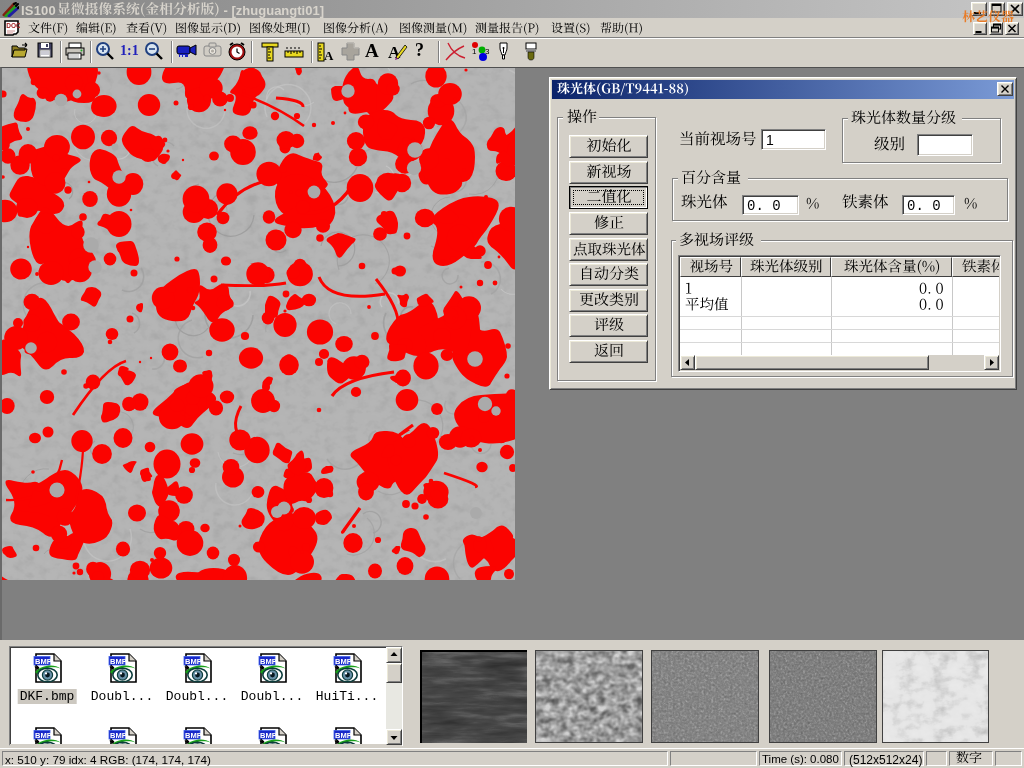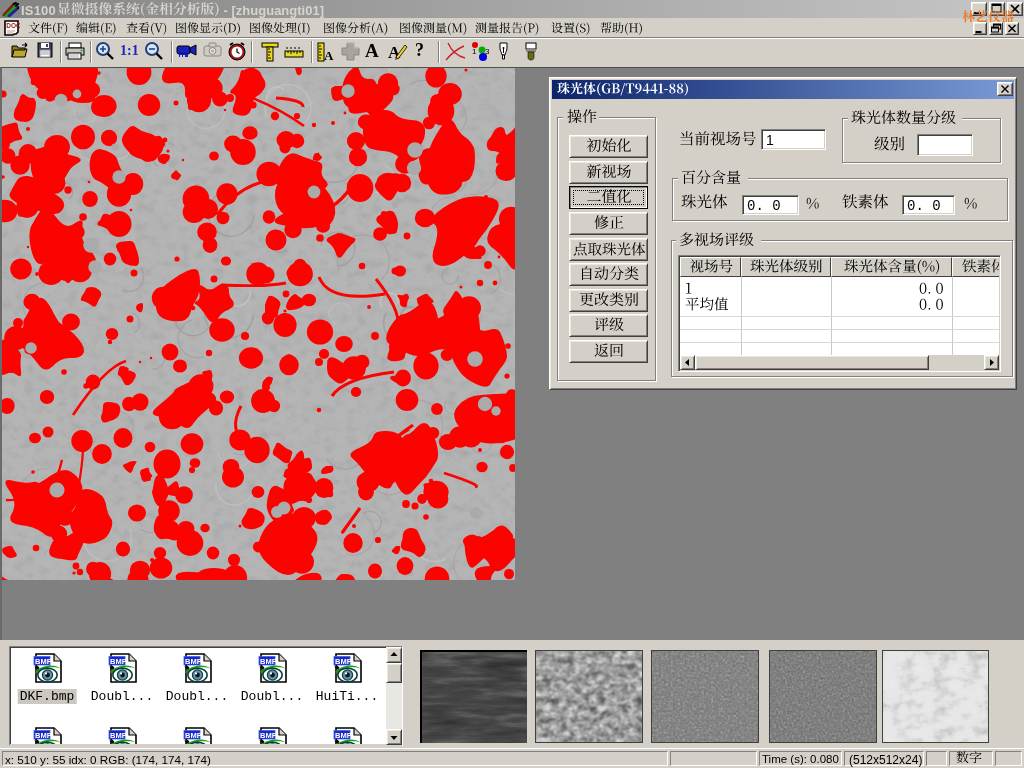--- a/index.html
+++ b/index.html
@@ -1264,19 +1264,19 @@
     </svg>
   </div>
 <div style="position:absolute;left:0px;top:748px;width:1024px;height:20px;background:#d4d0c8;border-top:1px solid #fff;"></div>
 <div style="position:absolute;left:2px;top:751px;width:666px;height:15px;border:1px solid;border-color:#808080 #fff #fff #808080;"></div>
 <div style="position:absolute;left:670px;top:751px;width:87px;height:15px;border:1px solid;border-color:#808080 #fff #fff #808080;"></div>
 <div style="position:absolute;left:759px;top:751px;width:83px;height:15px;border:1px solid;border-color:#808080 #fff #fff #808080;"></div>
 <div style="position:absolute;left:844px;top:751px;width:80px;height:15px;border:1px solid;border-color:#808080 #fff #fff #808080;"></div>
 <div style="position:absolute;left:926px;top:751px;width:21px;height:15px;border:1px solid;border-color:#808080 #fff #fff #808080;"></div>
 <div style="position:absolute;left:949px;top:751px;width:44px;height:15px;border:1px solid;border-color:#808080 #fff #fff #808080;"></div>
 <div style="position:absolute;left:995px;top:751px;width:27px;height:15px;border:1px solid;border-color:#808080 #fff #fff #808080;"></div>
-<div style="position:absolute;left:5px;top:753px;font:11.7px 'Liberation Sans';color:#000">x: 510 y: 55 idx: 0 RGB: (174, 174, 174)</div>
+<div style="position:absolute;left:5px;top:753px;font:11.7px 'Liberation Sans';color:#000">x: 510 y: 79 idx: 4 RGB: (174, 174, 174)</div>
 <div style="position:absolute;left:762px;top:753px;font:11.5px 'Liberation Sans';color:#000">Time (s): 0.080</div>
 <div style="position:absolute;left:849px;top:753px;font:12px 'Liberation Sans';color:#000">(512x512x24)</div>
 <div style="position:absolute;left:955px;top:751px">
     <svg width="28" height="16" viewBox="0 0 28 16" style="display:block">
       <path transform="translate(1,11.2)" d="M6.6 -10.0 5.4 -10.5C5.2 -9.8 4.9 -9.0 4.6 -8.5L4.8 -8.4C5.2 -8.8 5.7 -9.3 6.1 -9.8C6.4 -9.8 6.5 -9.9 6.6 -10.0ZM1.3 -10.4 1.1 -10.3C1.5 -9.9 1.9 -9.1 2.0 -8.6C2.7 -8.0 3.5 -9.5 1.3 -10.4ZM3.8 -4.5C4.1 -4.5 4.3 -4.6 4.3 -4.7L3.1 -5.1C3.0 -4.8 2.7 -4.4 2.5 -3.8H0.5L0.7 -3.4H2.3C1.9 -2.8 1.6 -2.2 1.3 -1.8C2.1 -1.7 3.0 -1.4 3.8 -0.9C3.1 -0.2 2.0 0.4 0.7 0.8L0.8 1.0C2.4 0.7 3.5 0.1 4.4 -0.7C4.8 -0.4 5.2 -0.1 5.4 0.1C6.1 0.4 6.4 -0.5 5.0 -1.2C5.5 -1.8 5.9 -2.5 6.2 -3.4C6.4 -3.4 6.6 -3.4 6.7 -3.5L5.8 -4.3L5.3 -3.8H3.4ZM5.3 -3.4C5.1 -2.7 4.8 -2.1 4.3 -1.5C3.8 -1.7 3.1 -1.9 2.2 -1.9C2.5 -2.4 2.9 -2.9 3.2 -3.4ZM9.5 -10.6 8.1 -10.9C7.8 -8.6 7.2 -6.2 6.4 -4.6L6.6 -4.5C7.0 -5.0 7.4 -5.6 7.7 -6.3C8.0 -4.9 8.3 -3.5 8.9 -2.3C8.1 -1.1 7.0 -0.1 5.4 0.8L5.5 1.0C7.2 0.3 8.4 -0.6 9.3 -1.6C9.9 -0.6 10.7 0.3 11.8 1.0C11.9 0.6 12.2 0.4 12.6 0.4L12.6 0.3C11.4 -0.4 10.5 -1.2 9.8 -2.2C10.7 -3.7 11.2 -5.5 11.4 -7.6H12.3C12.5 -7.6 12.6 -7.6 12.7 -7.8C12.2 -8.2 11.6 -8.7 11.6 -8.7L10.9 -8.0H8.4C8.6 -8.7 8.9 -9.5 9.0 -10.3C9.3 -10.3 9.5 -10.4 9.5 -10.6ZM8.2 -7.6H10.5C10.3 -5.8 10.0 -4.3 9.3 -3.0C8.7 -4.1 8.2 -5.4 7.9 -6.8ZM6.2 -8.9 5.6 -8.2H4.1V-10.4C4.4 -10.5 4.6 -10.6 4.6 -10.8L3.3 -10.9V-8.2L0.6 -8.2L0.7 -7.8H2.9C2.4 -6.8 1.5 -5.8 0.5 -5.1L0.6 -4.8C1.7 -5.4 2.6 -6.1 3.3 -6.9V-5.1H3.5C3.8 -5.1 4.1 -5.3 4.1 -5.4V-7.3C4.7 -6.8 5.4 -6.1 5.7 -5.5C6.6 -5.0 7.0 -6.7 4.1 -7.6V-7.8H6.8C7.0 -7.8 7.1 -7.9 7.2 -8.0C6.8 -8.4 6.2 -8.9 6.2 -8.9Z M18.7 -10.9 18.6 -10.8C19.0 -10.4 19.5 -9.7 19.6 -9.1C20.4 -8.4 21.3 -10.3 18.7 -10.9ZM15.2 -9.5 15.0 -9.5C15.0 -8.7 14.5 -7.9 14.0 -7.6C13.7 -7.5 13.5 -7.2 13.7 -6.9C13.8 -6.6 14.3 -6.6 14.7 -6.8C15.0 -7.1 15.4 -7.6 15.4 -8.5H23.9C23.7 -8.0 23.4 -7.4 23.2 -6.9L23.4 -6.9C23.9 -7.2 24.6 -7.9 25.0 -8.3C25.2 -8.3 25.4 -8.3 25.5 -8.4L24.4 -9.4L23.9 -8.9H15.3C15.3 -9.1 15.3 -9.3 15.2 -9.5ZM24.2 -4.5 23.6 -3.7H19.9V-4.9C20.2 -4.9 20.3 -5.0 20.4 -5.2C21.2 -5.6 22.1 -6.1 22.7 -6.5C23.0 -6.5 23.1 -6.5 23.2 -6.6L22.2 -7.6L21.6 -7.0H15.8L15.9 -6.6H21.4C21.0 -6.1 20.5 -5.6 20.0 -5.3L19.1 -5.3V-3.7H13.6L13.7 -3.3H19.1V-0.3C19.1 -0.1 19.0 -0.0 18.7 -0.0C18.4 -0.0 16.8 -0.1 16.8 -0.1V0.1C17.5 0.2 17.9 0.2 18.1 0.4C18.3 0.5 18.4 0.8 18.4 1.0C19.8 0.9 19.9 0.5 19.9 -0.2V-3.3H25.1C25.2 -3.3 25.4 -3.4 25.4 -3.5C24.9 -4.0 24.2 -4.5 24.2 -4.5Z" fill="#000"></path>
     </svg>
   </div>
 </body></html>

